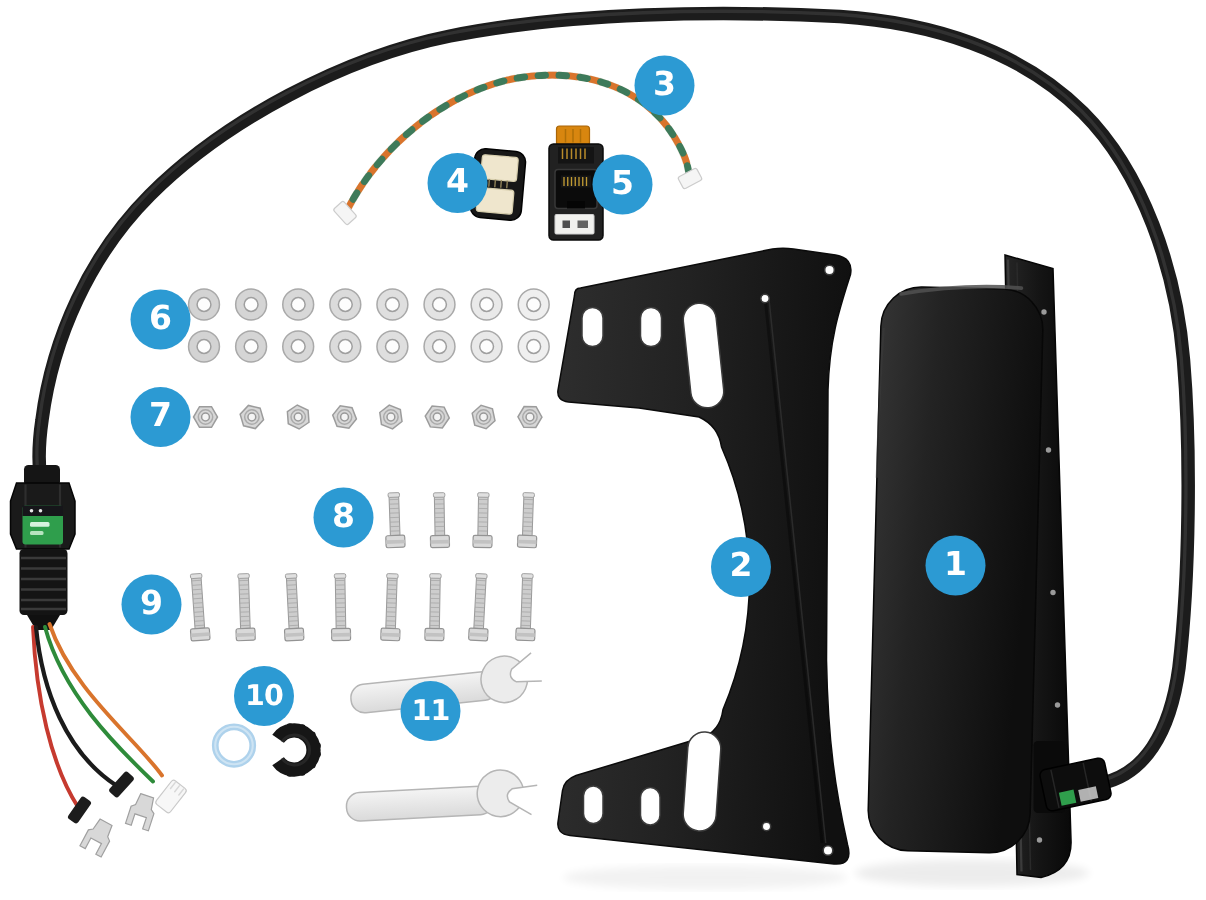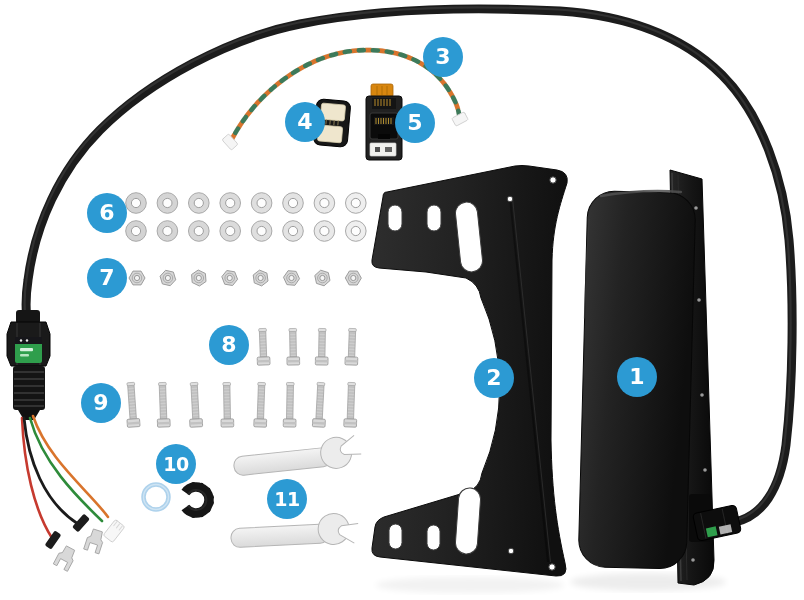--- a/index.html
+++ b/index.html
@@ -575,15 +575,15 @@
       <div class="badge" style="left: 617px; top: 357px;">1</div>
       <div class="badge" style="left: 474px; top: 358px;">2</div>
       <div class="badge" style="left: 423px; top: 37px;">3</div>
       <div class="badge" style="left: 285px; top: 102px;">4</div>
       <div class="badge" style="left: 395px; top: 103px;">5</div>
       <div class="badge" style="left: 87px; top: 193px;">6</div>
       <div class="badge" style="left: 87px; top: 258px;">7</div>
       <div class="badge" style="left: 209px; top: 325px;">8</div>
       <div class="badge" style="left: 81px; top: 383px;">9</div>
       <div class="badge two" style="left: 156px; top: 444px;">10</div>
-      <div class="badge two" style="left: 267px; top: 479px;">11</div>
+      <div class="badge two" style="left: 267px; top: 454px;">11</div>
     </div>
 </div>
 
 </body></html>

